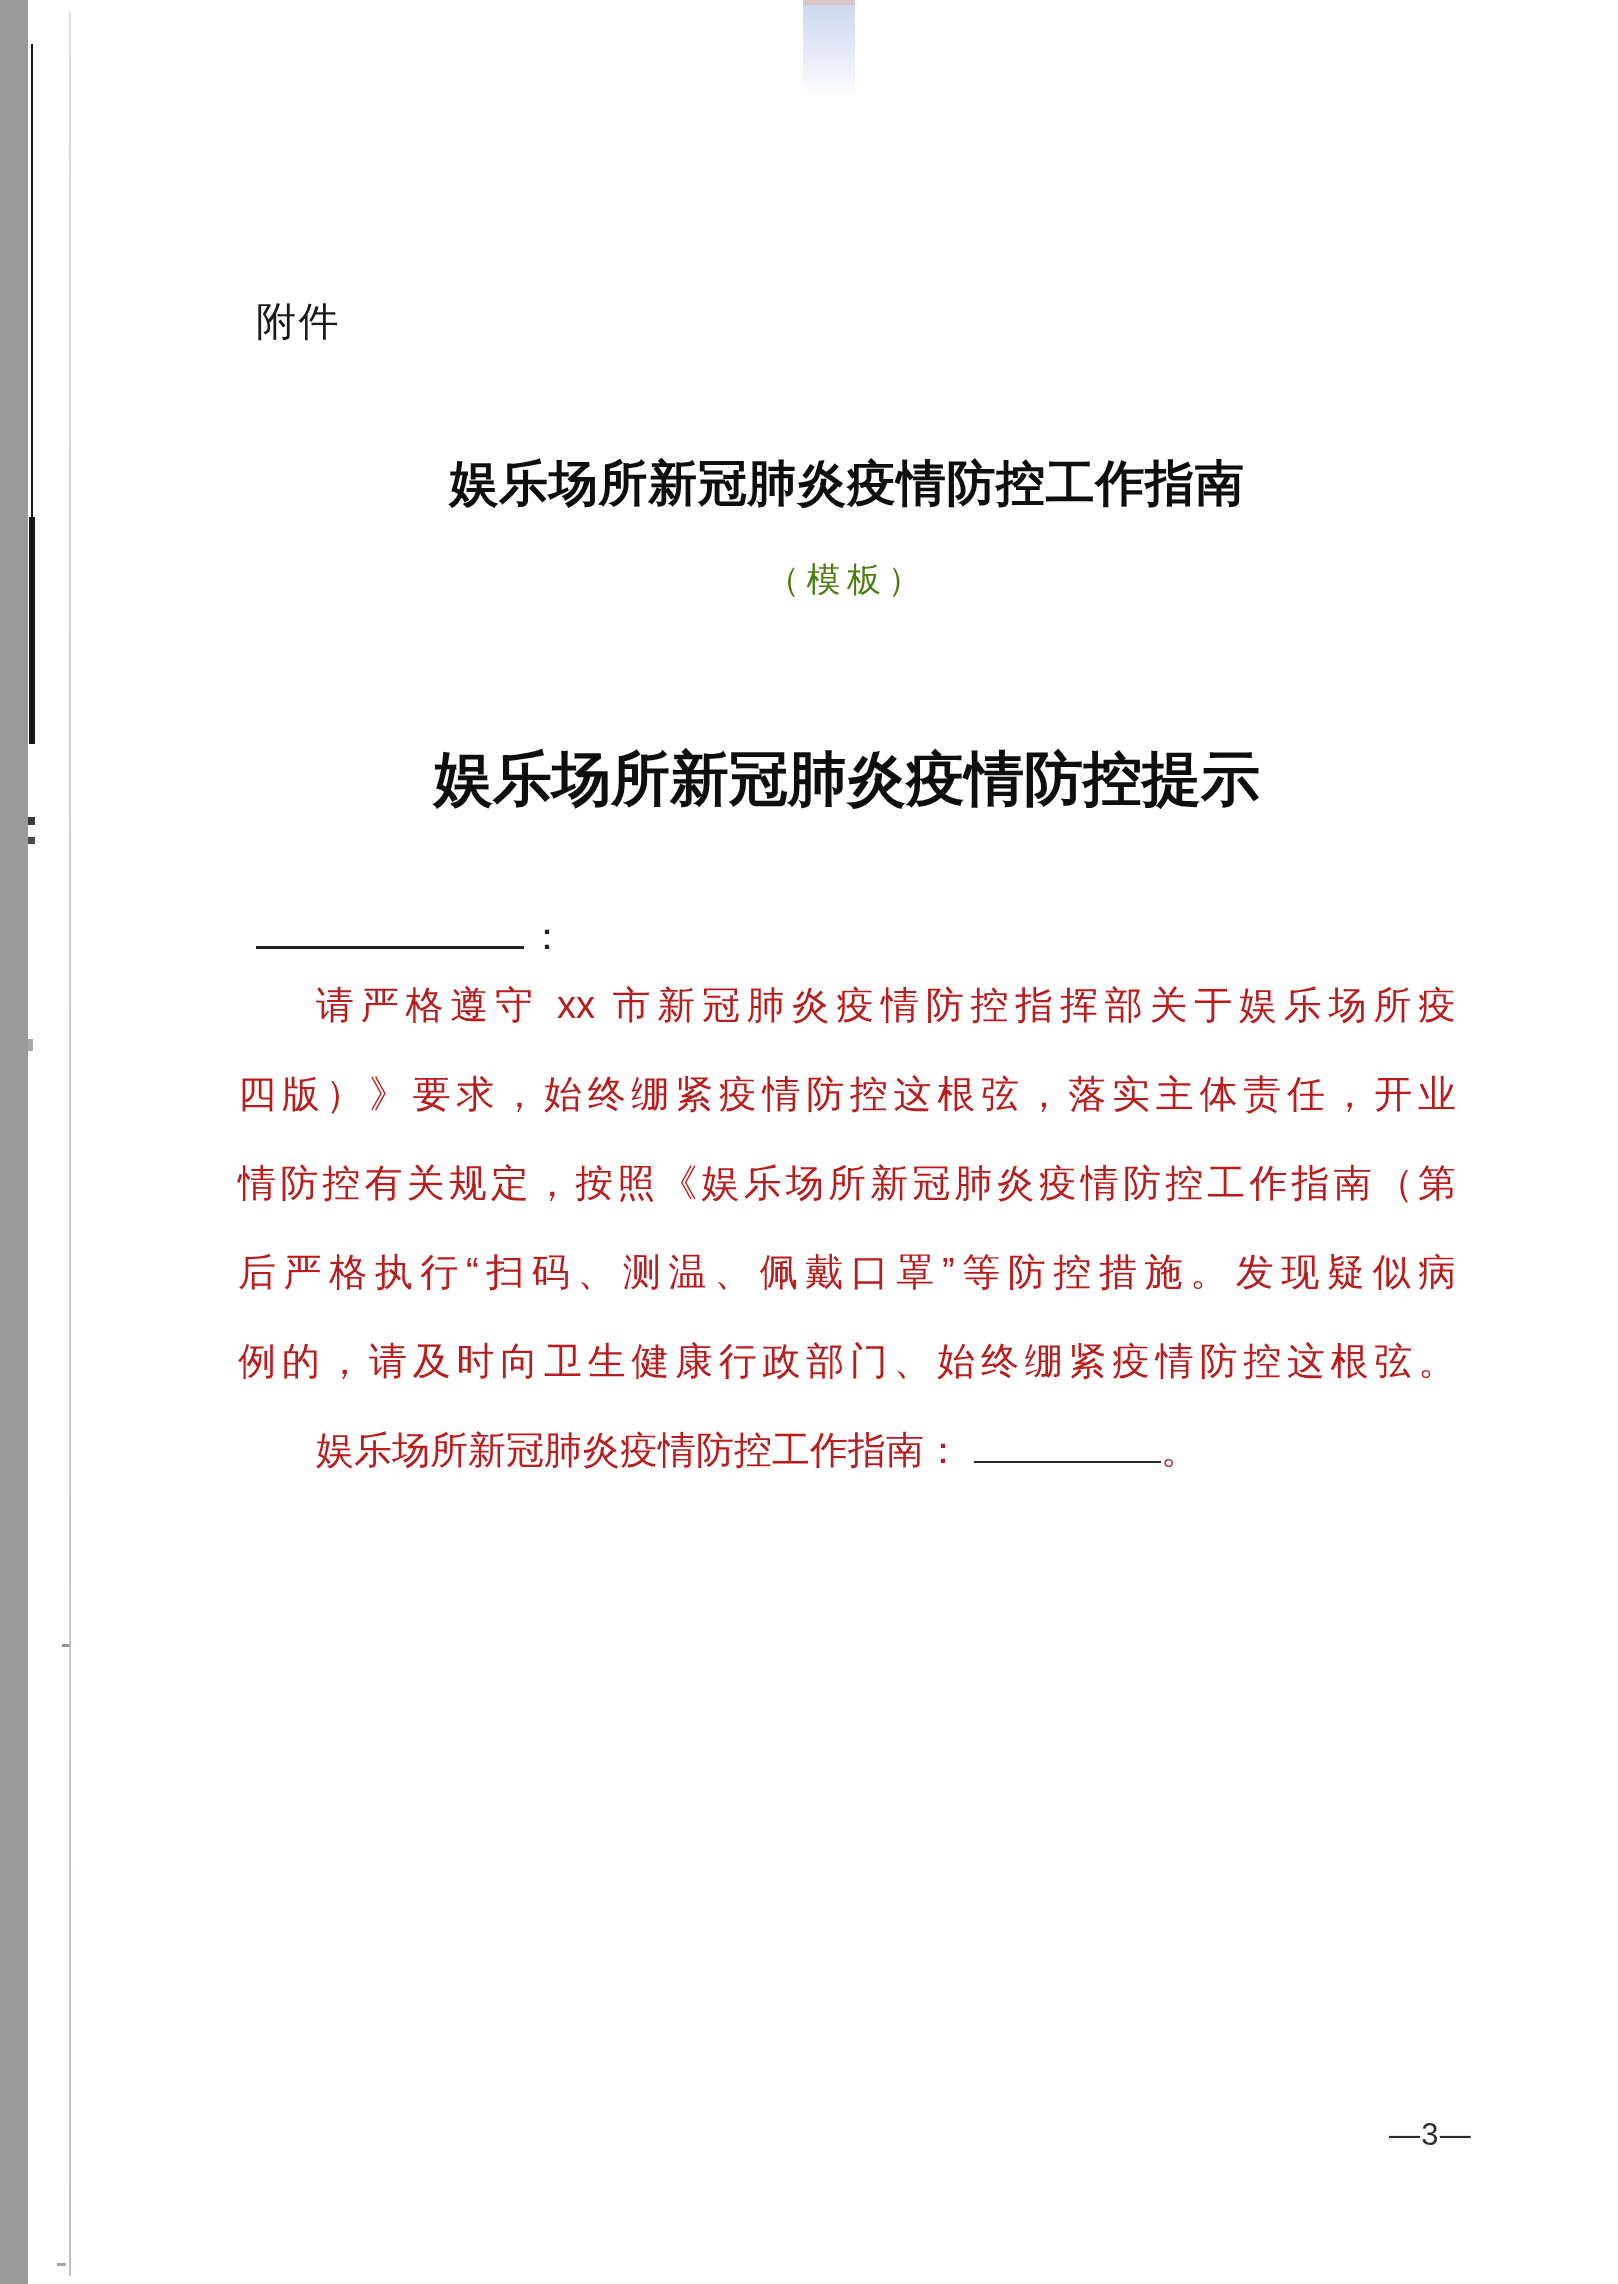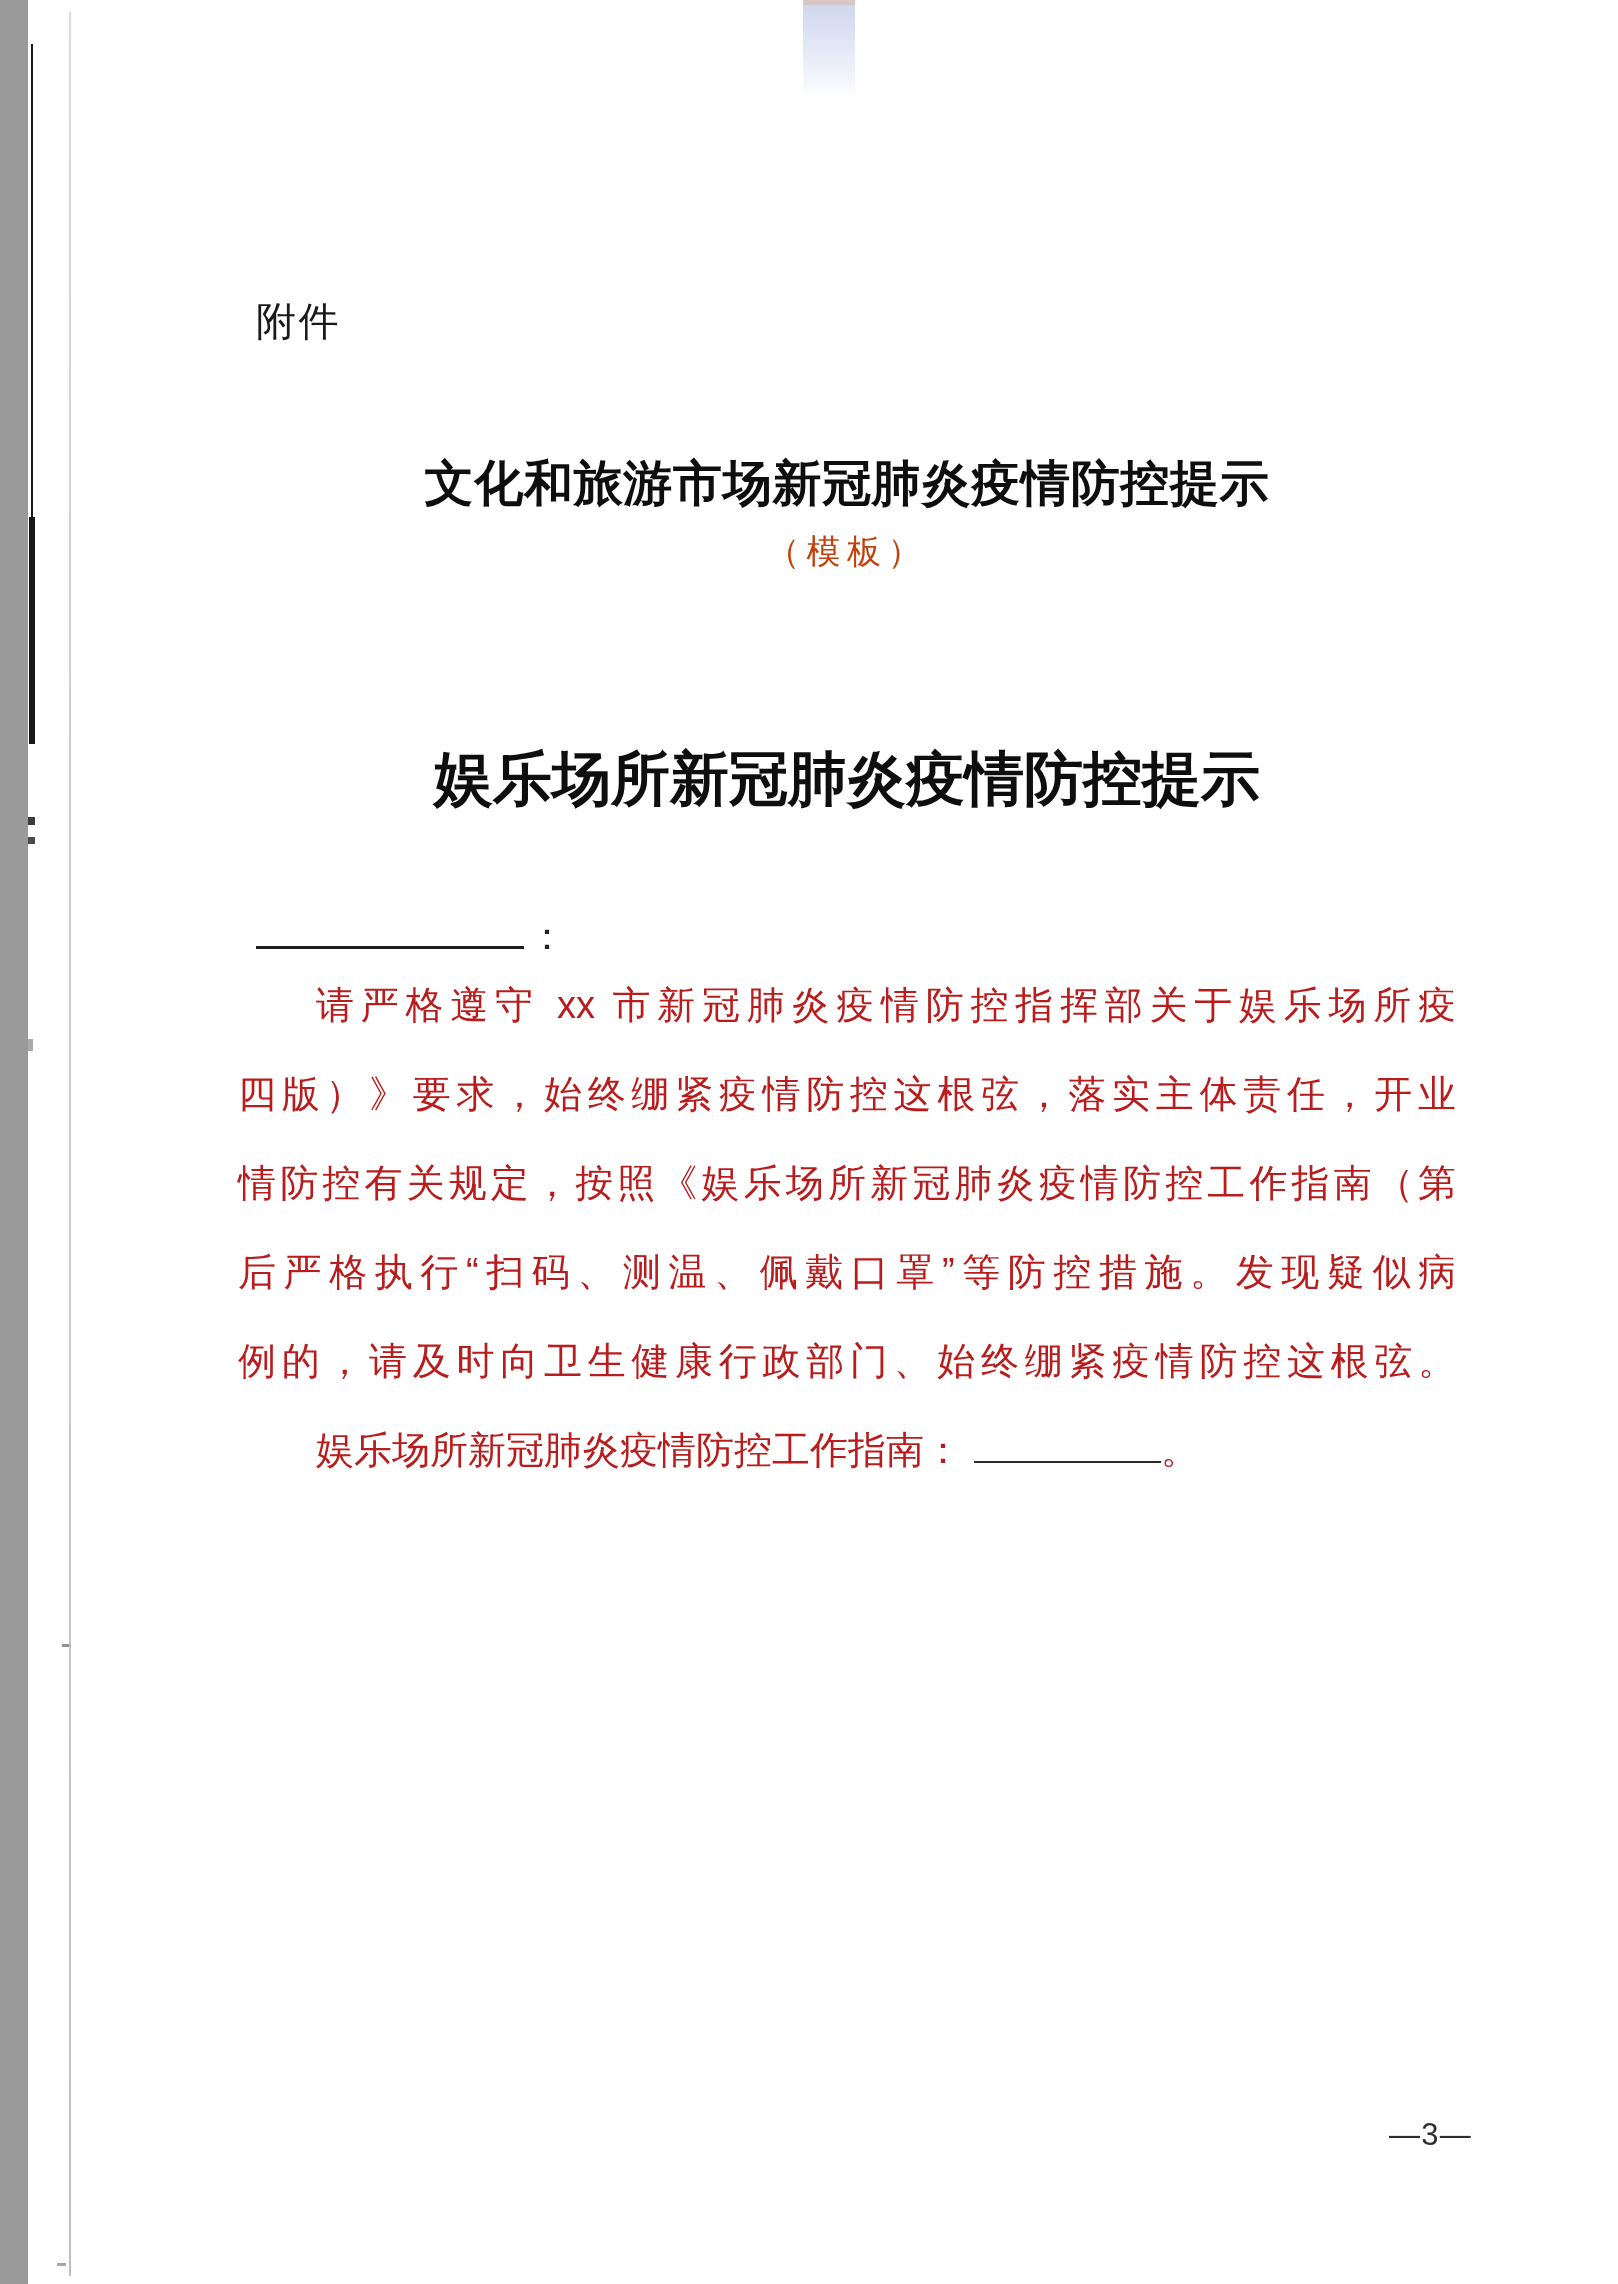--- a/index.html
+++ b/index.html
@@ -46,22 +46,22 @@
     font-size:40px;line-height:1.1;color:#1a1a1a;
     letter-spacing:2.6px;
   }
   .content-col{position:absolute;left:210px;width:1218px;}
   .main-title{
     top:454px;text-align:center;
     font-size:49px;font-weight:700;color:#0e0e0e;line-height:1.2;
     letter-spacing:0.7px;
   }
   .subtitle{
-    top:533px;text-align:center;
-    font-size:34px;color:#c2410c;letter-spacing:6.5px;line-height:1.1;
+    top:561px;text-align:center;
+    font-size:34px;color:#4d7c0f;letter-spacing:6.5px;line-height:1.1;
   }
   .section-title{
     top:744px;text-align:center;
     font-size:59px;font-weight:700;color:#0e0e0e;line-height:1.2;
   }
   .salutation{
     position:absolute;left:228px;top:906px;height:51px;
     font-size:38px;color:#222;
   }
   .salutation .blank{
@@ -104,21 +104,21 @@
   <div class="edge-tick"></div>
   <div class="edge-dash-low"></div>
   <div class="edge-dash-bottom"></div>
   <div class="gray-scan-line"></div>
   <div class="staple-smudge"></div>
   <div class="staple-smudge-top"></div>
   <div class="right-smudge"></div>
 
   <div class="attachment">附件</div>
 
-  <div class="content-col main-title">文化和旅游市场新冠肺炎疫情防控提示</div>
+  <div class="content-col main-title">娱乐场所新冠肺炎疫情防控工作指南</div>
 
   <div class="content-col subtitle">（模板）</div>
 
   <div class="content-col section-title">娱乐场所新冠肺炎疫情防控提示</div>
 
   <div class="salutation">
     <span class="blank"></span><span class="colon">：</span>
   </div>
 
   <div class="content-col body-text">

